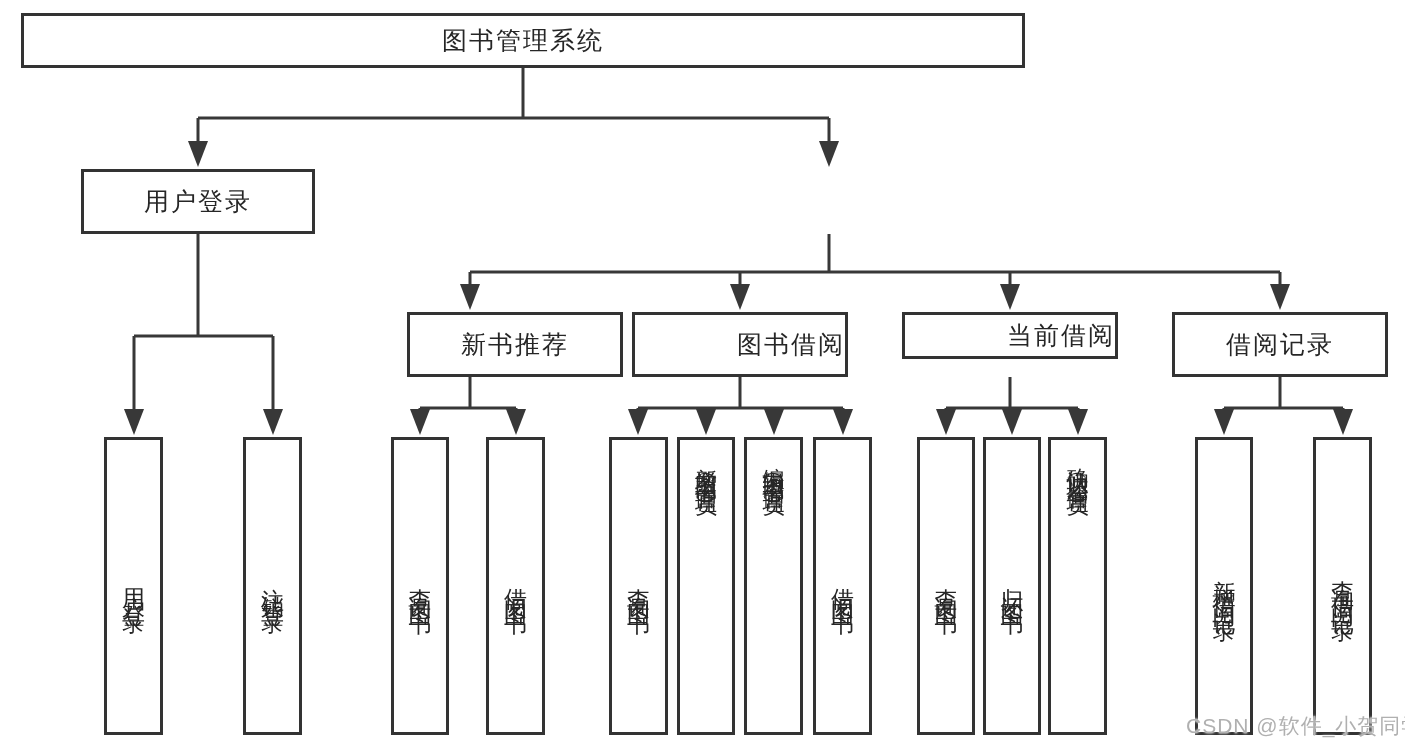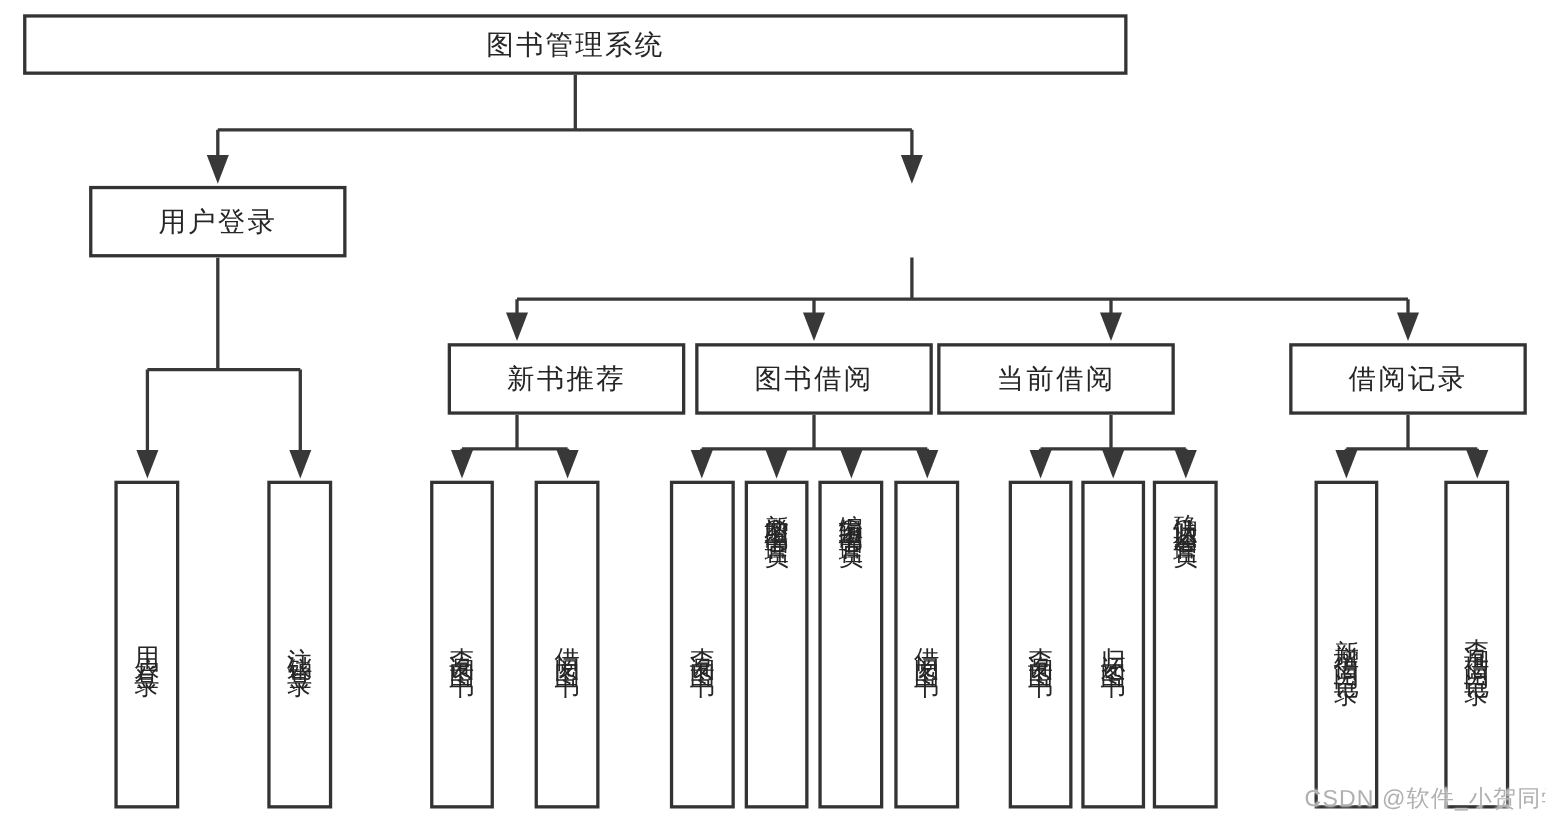--- a/index.html
+++ b/index.html
@@ -80,24 +80,24 @@
     <span>图书管理系统</span>
   </div>
 
   <div class="node" style="left:81px;top:169px;width:234px;height:65px;">
     <span>用户登录</span>
   </div>
 
   <div class="node" style="left:362px;top:312px;width:216px;height:65px;margin-left:45px;">
     <span>新书推荐</span>
   </div>
-  <div class="node" style="left:632px;top:312px;width:216px;height:65px;">
+  <div class="node" style="left:632px;top:312px;width:216px;height:65px;justify-content:flex-end;">
     <span>图书借阅</span>
   </div>
-  <div class="node" style="left:852px;top:312px;width:216px;height:65px;">
+  <div class="node" style="left:902px;top:312px;width:216px;height:47px;justify-content:flex-end;">
     <span>当前借阅</span>
   </div>
   <div class="node" style="left:1172px;top:312px;width:216px;height:65px;">
     <span>借阅记录</span>
   </div>
 
   <div class="leaf" style="left:104px;top:437px;width:59px;height:298px;">
     <span>用户登录</span>
   </div>
   <div class="leaf" style="left:243px;top:437px;width:59px;height:298px;">

